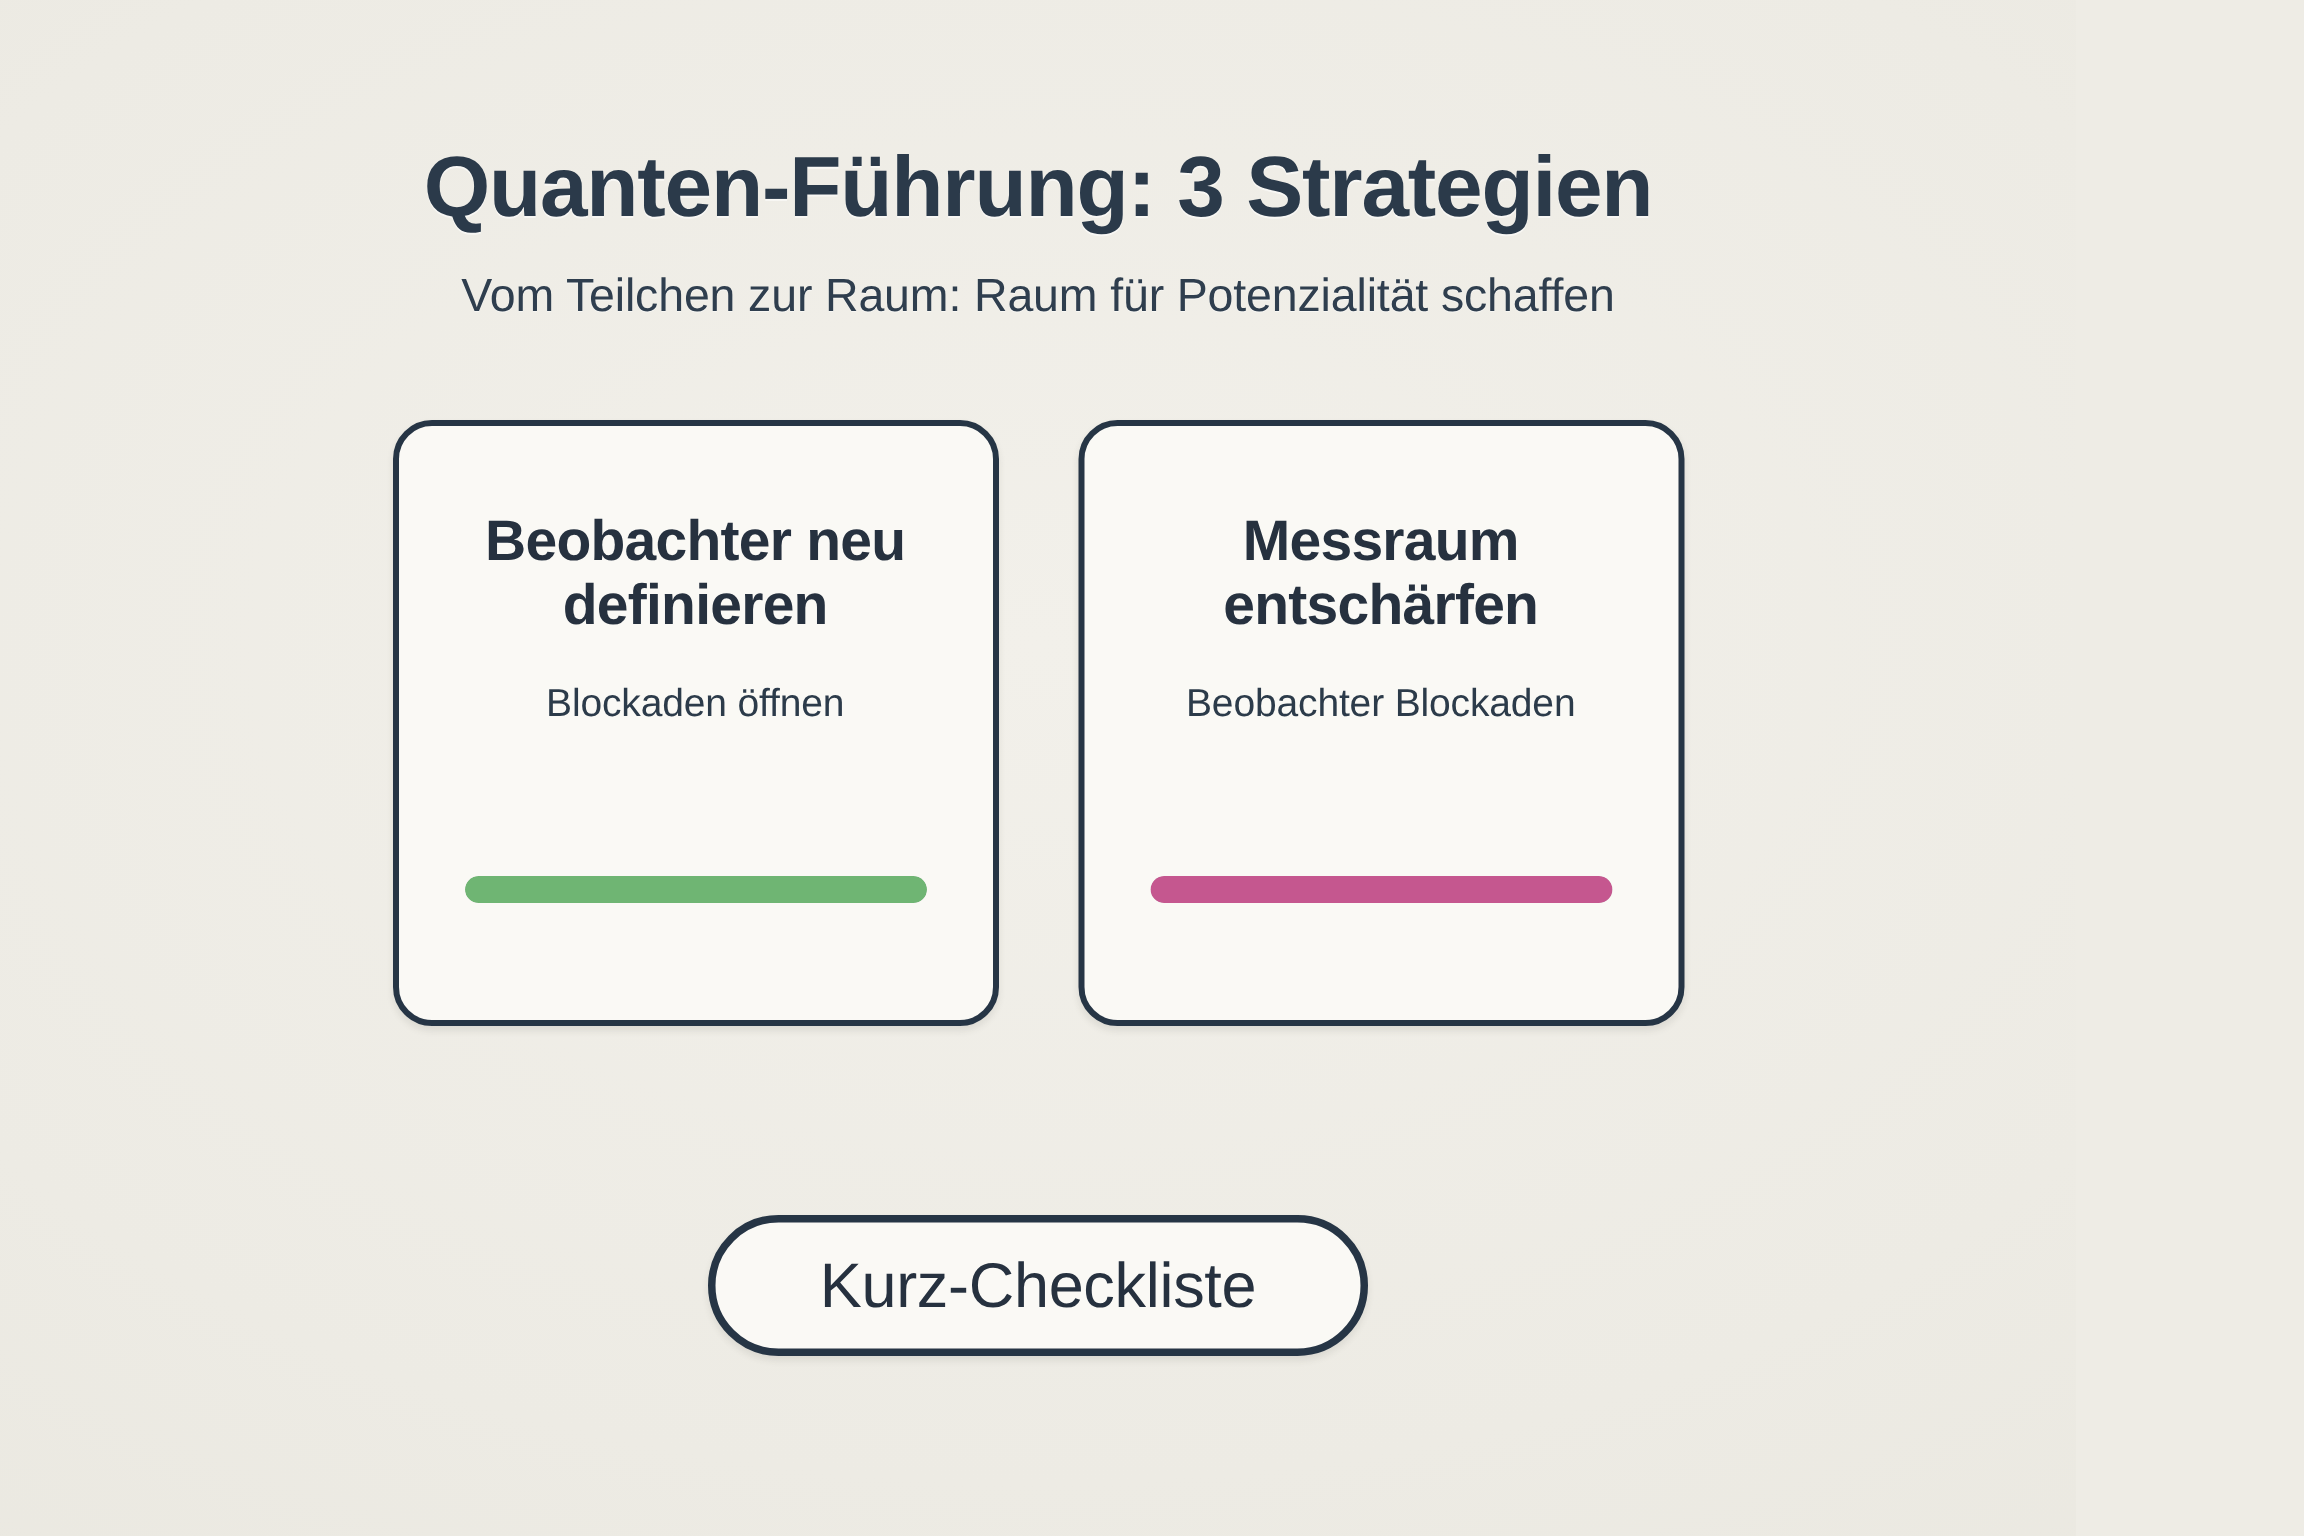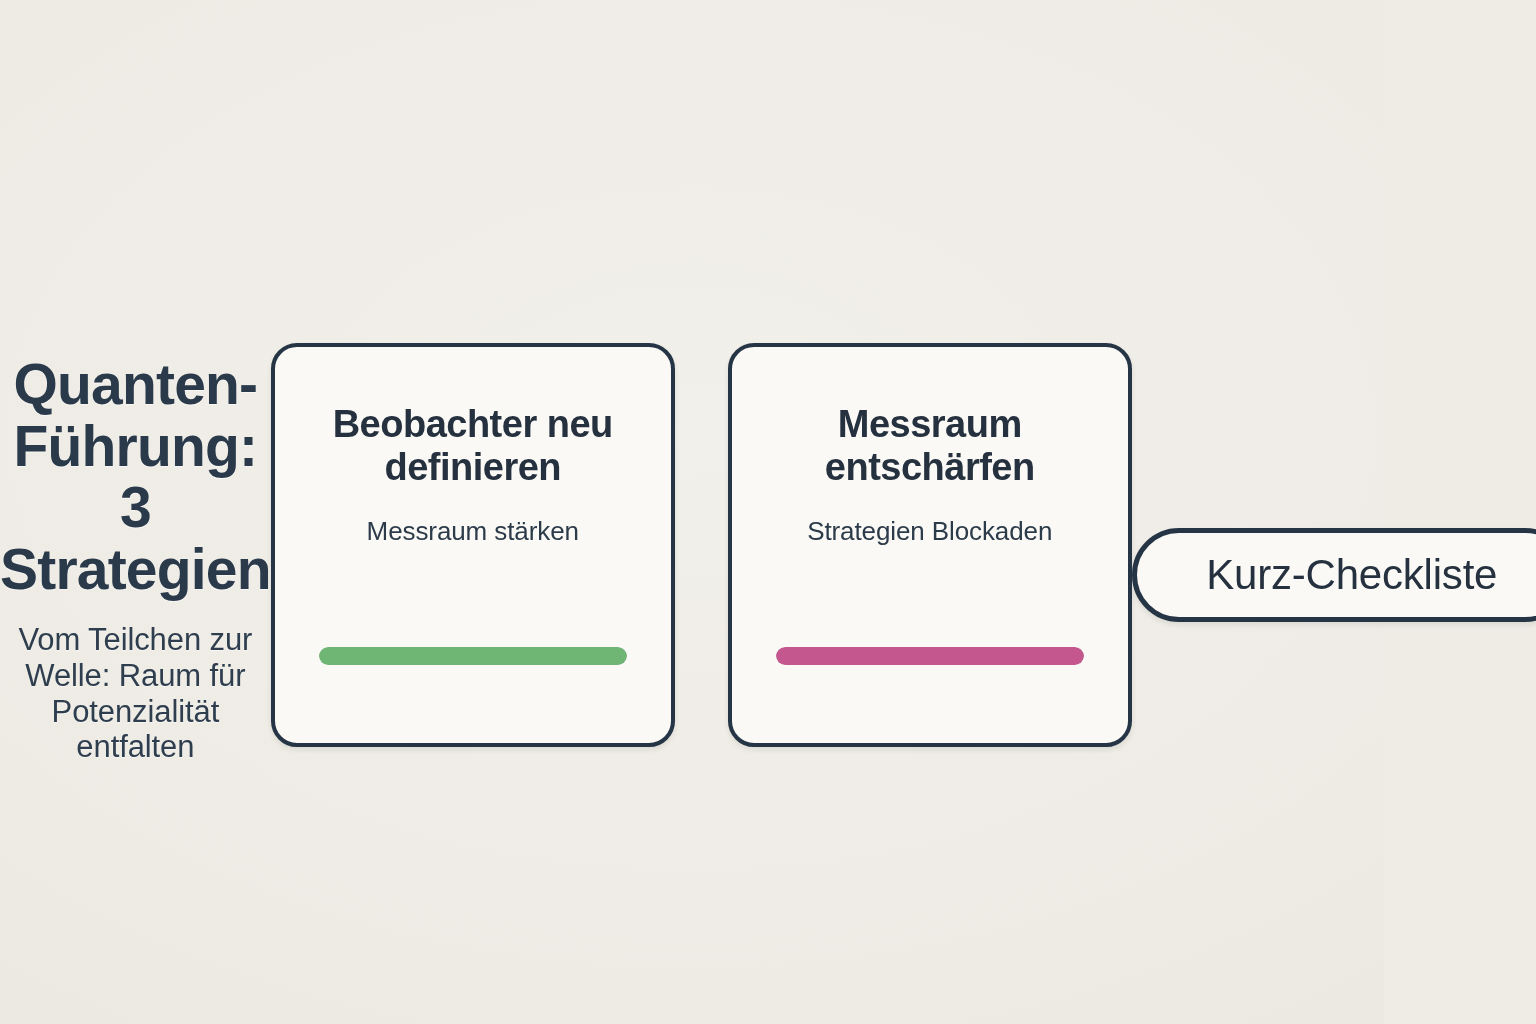--- a/index.html
+++ b/index.html
@@ -19,21 +19,21 @@
   }
 
   
   .page {
     position: relative;
     width: 1384px;
     height: 1024px;
     background:
       radial-gradient(ellipse 1400px 900px at 50% 42%, #f2f0ea 0%, #edebe4 62%, #e9e7df 100%);
     display: flex;
-    flex-direction: row;
+    flex-direction: column;
     align-items: center;
   }
 
   
   .header {
     width: 100%;
     text-align: center;
     padding-top: 95px;
   }
 
@@ -143,38 +143,38 @@
     margin-top: 32px;
   }
 </style>
 </head>
 <body>
 
 <div class="page">
 
   <div class="header">
     <h1 class="page-title">Quanten-Führung: 3 Strategien</h1>
-    <p class="page-subtitle">Vom Teilchen zur Welle: Raum für Potenzialität entfalten</p>
+    <p class="page-subtitle">Vom Teilchen zur Raum: Raum für Potenzialität schaffen</p>
   </div>
 
   <div class="cards">
 
     <div class="card">
       <div class="card-title">Beobachter neu definieren</div>
-      <div class="card-subtitle">Messraum stärken</div>
+      <div class="card-subtitle">Blockaden öffnen</div>
       <div class="bar-wrap">
         <div class="bar-track" style="background: rgb(236, 236, 234);">
           <div class="bar-fill" style="width: 100%; background: rgb(111, 181, 115);"></div>
         </div>
       </div>
     </div>
 
     <div class="card">
       <div class="card-title">Messraum entschärfen</div>
-      <div class="card-subtitle">Strategien Blockaden</div>
+      <div class="card-subtitle">Beobachter Blockaden</div>
       <div class="bar-wrap">
         <div class="bar-track" style="background: rgb(236, 236, 234);">
           <div class="bar-fill" style="width: 100%; background: rgb(197, 87, 143);"></div>
         </div>
       </div>
     </div>
 
 
   </div>
 

